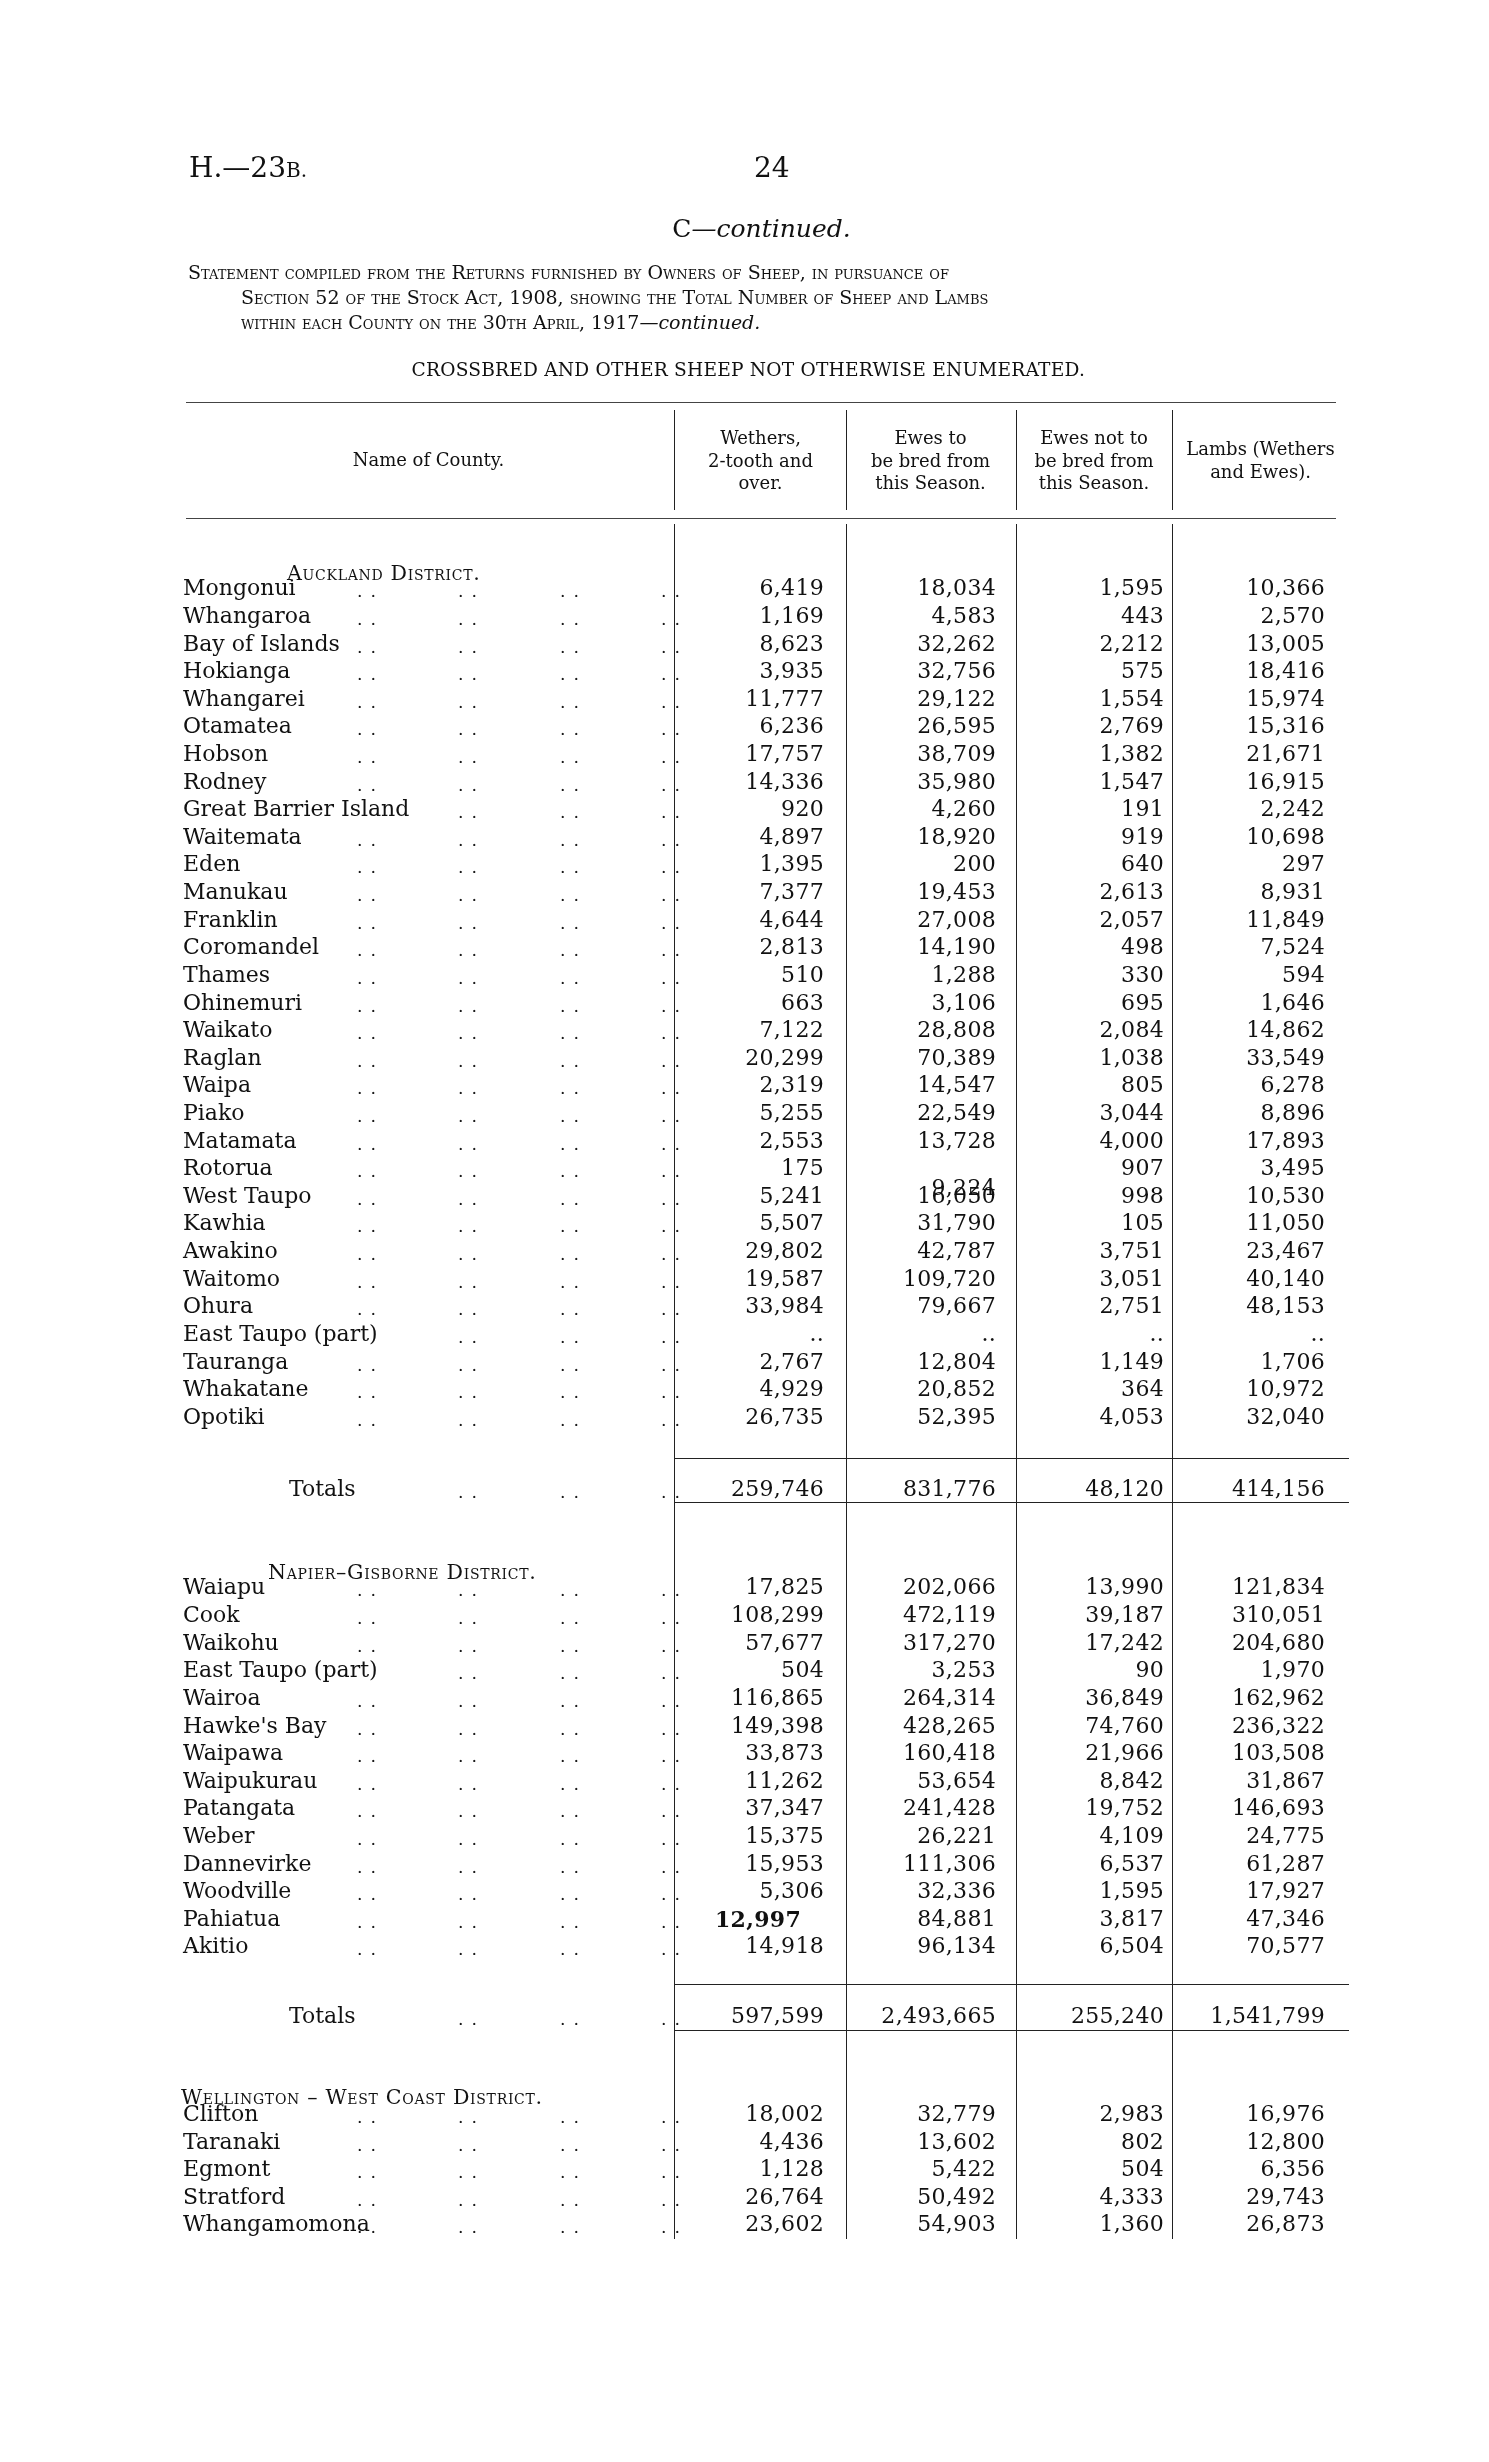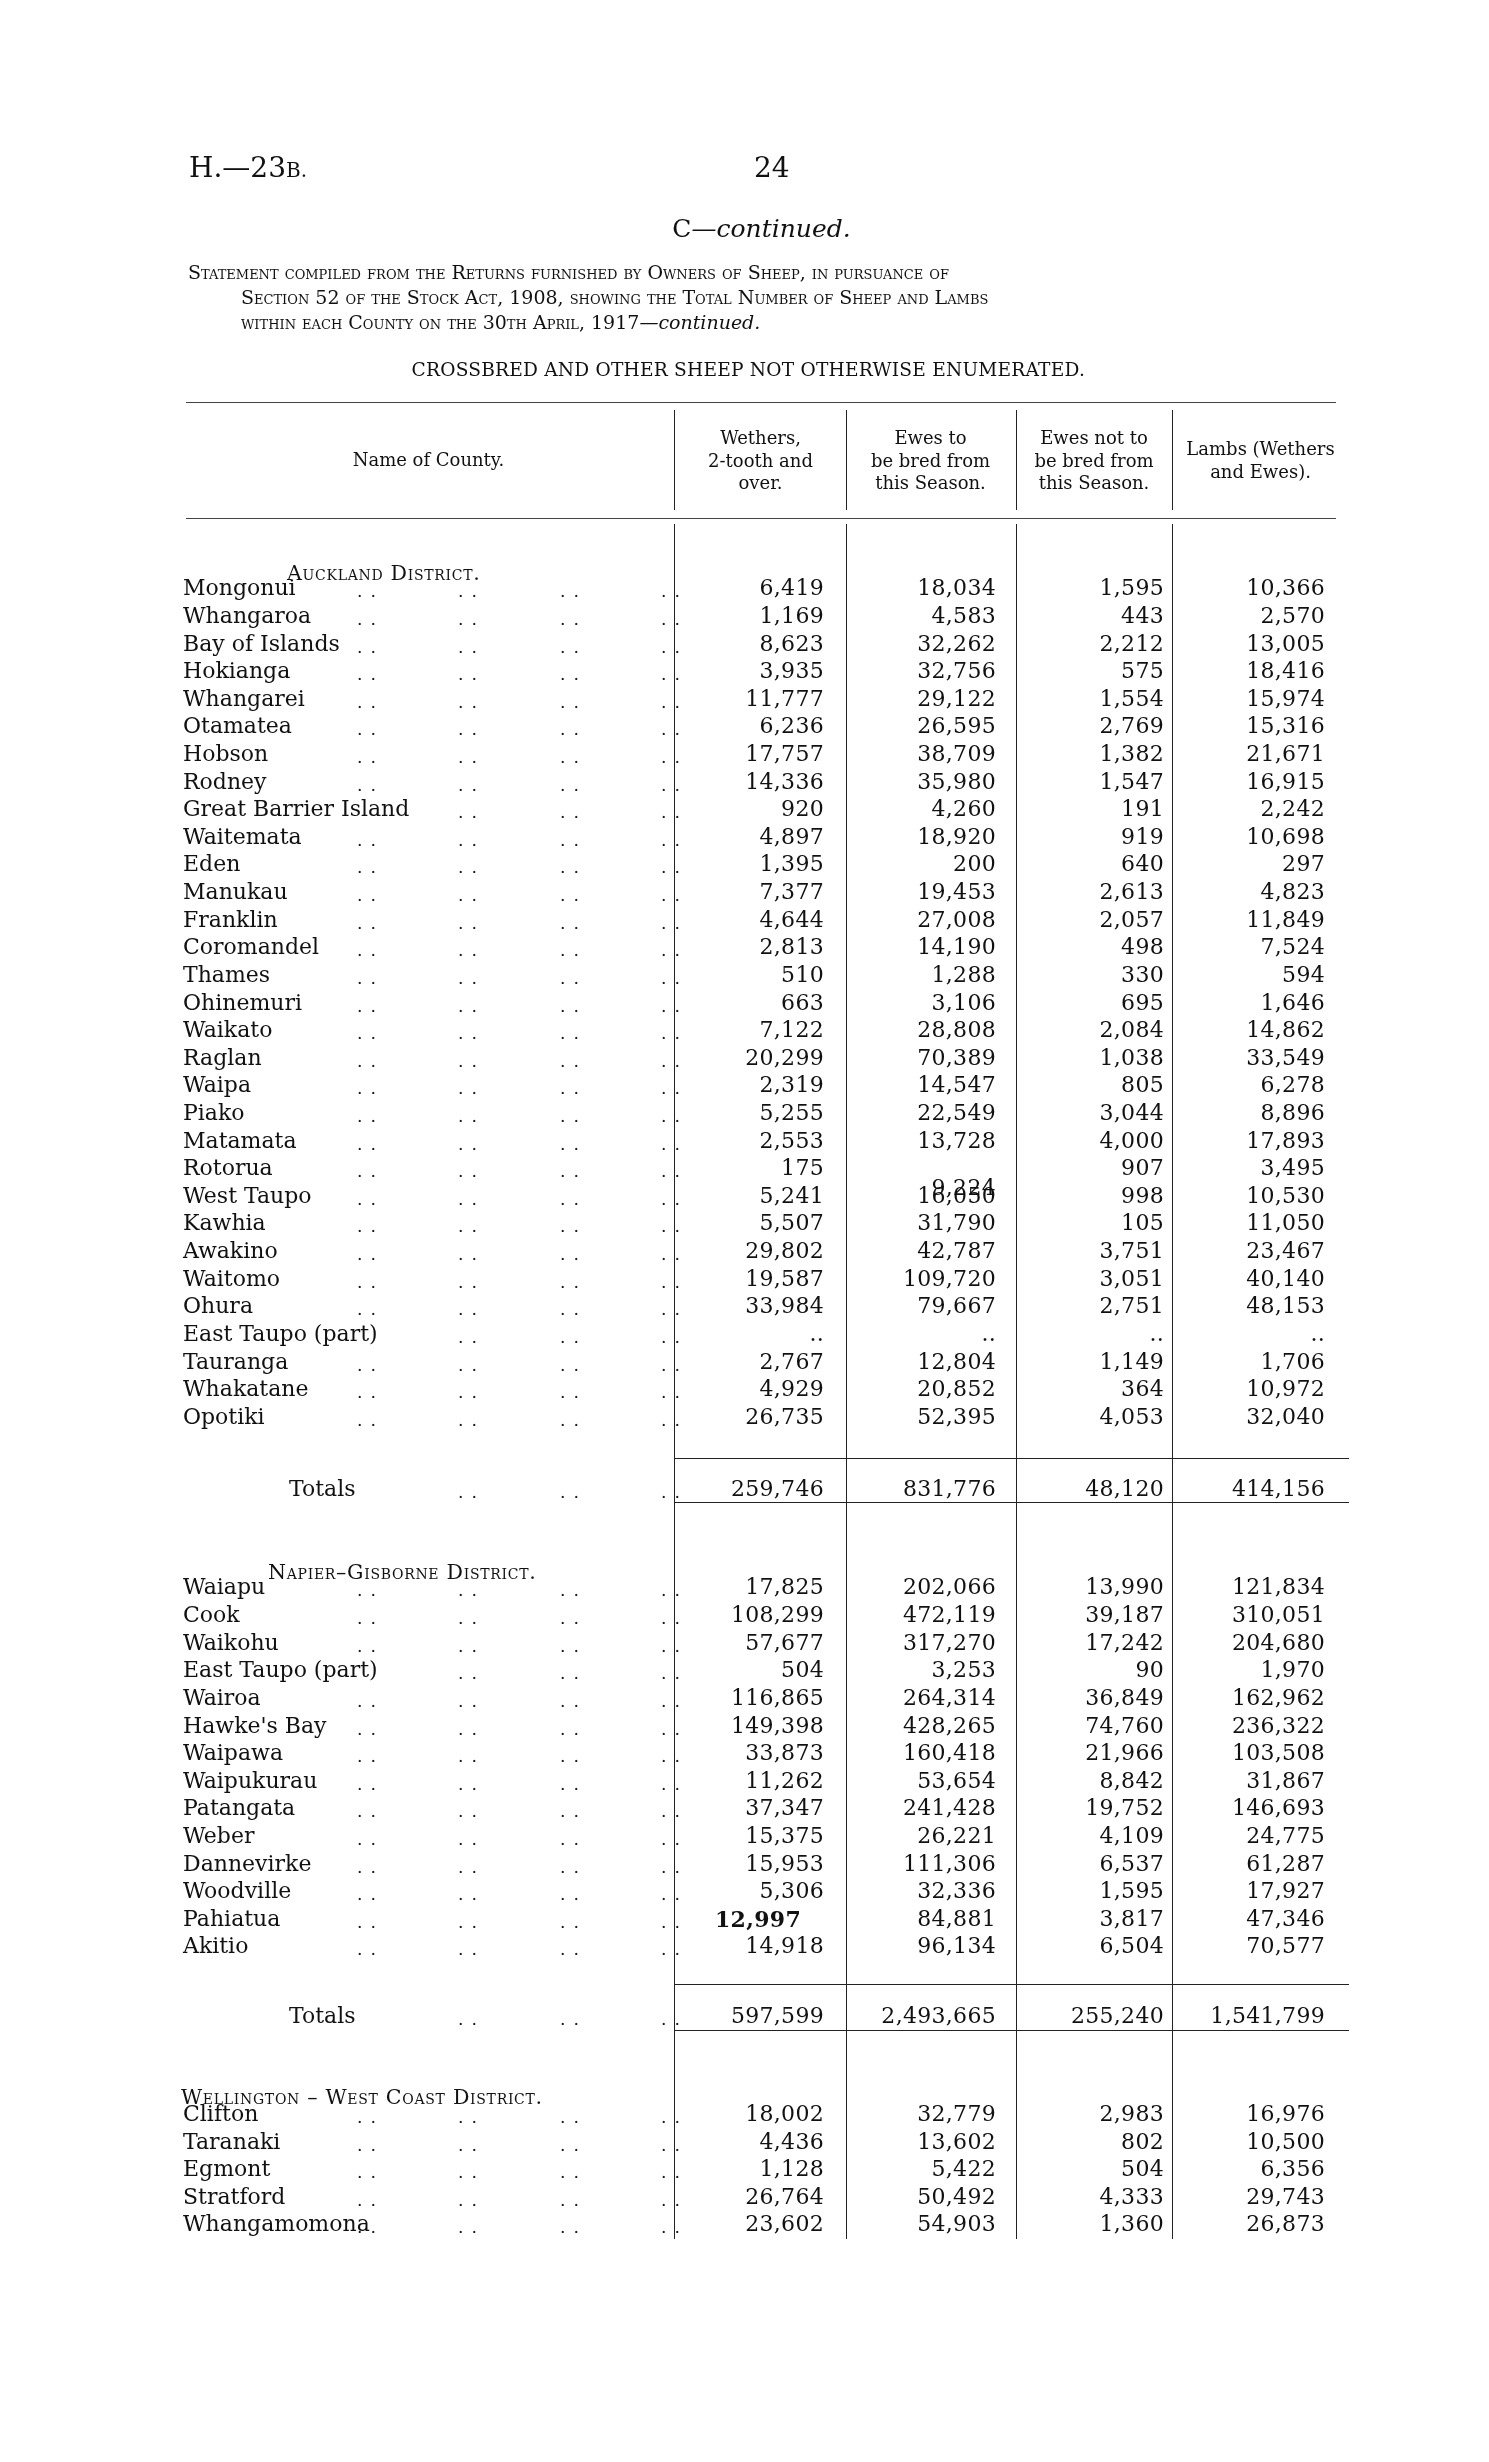--- a/index.html
+++ b/index.html
@@ -200,21 +200,21 @@
   </div>
 <div class="row" style="top: 878px;">
     <span class="name">Manukau</span>
     <span class="dots" style="left: 174px; top: 2.7px;">. .</span>
     <span class="dots" style="left: 275px; top: 2.7px;">. .</span>
     <span class="dots" style="left: 377px; top: 2.7px;">. .</span>
     <span class="dots" style="left: 478px; top: 2.7px;">. .</span>
     <span class="num" style="left: 508px;">7,377</span>
     <span class="num" style="left: 680px;">19,453</span>
     <span class="num" style="left: 848px;">2,613</span>
-    <span class="num" style="left: 1009px;">4,823</span>
+    <span class="num" style="left: 1009px;">8,931</span>
   </div>
 <div class="row" style="top: 906px;">
     <span class="name">Franklin</span>
     <span class="dots" style="left: 174px; top: 2.7px;">. .</span>
     <span class="dots" style="left: 275px; top: 2.7px;">. .</span>
     <span class="dots" style="left: 377px; top: 2.7px;">. .</span>
     <span class="dots" style="left: 478px; top: 2.7px;">. .</span>
     <span class="num" style="left: 508px;">4,644</span>
     <span class="num" style="left: 680px;">27,008</span>
     <span class="num" style="left: 848px;">2,057</span>
@@ -617,21 +617,21 @@
   </div>
 <div class="row" style="top: 2128px;">
     <span class="name">Taranaki</span>
     <span class="dots" style="left: 174px; top: 2.7px;">. .</span>
     <span class="dots" style="left: 275px; top: 2.7px;">. .</span>
     <span class="dots" style="left: 377px; top: 2.7px;">. .</span>
     <span class="dots" style="left: 478px; top: 2.7px;">. .</span>
     <span class="num" style="left: 508px;">4,436</span>
     <span class="num" style="left: 680px;">13,602</span>
     <span class="num" style="left: 848px;">802</span>
-    <span class="num" style="left: 1009px;">10,500</span>
+    <span class="num" style="left: 1009px;">12,800</span>
   </div>
 <div class="row" style="top: 2155px;">
     <span class="name">Egmont</span>
     <span class="dots" style="left: 174px; top: 2.7px;">. .</span>
     <span class="dots" style="left: 275px; top: 2.7px;">. .</span>
     <span class="dots" style="left: 377px; top: 2.7px;">. .</span>
     <span class="dots" style="left: 478px; top: 2.7px;">. .</span>
     <span class="num" style="left: 508px;">1,128</span>
     <span class="num" style="left: 680px;">5,422</span>
     <span class="num" style="left: 848px;">504</span>

